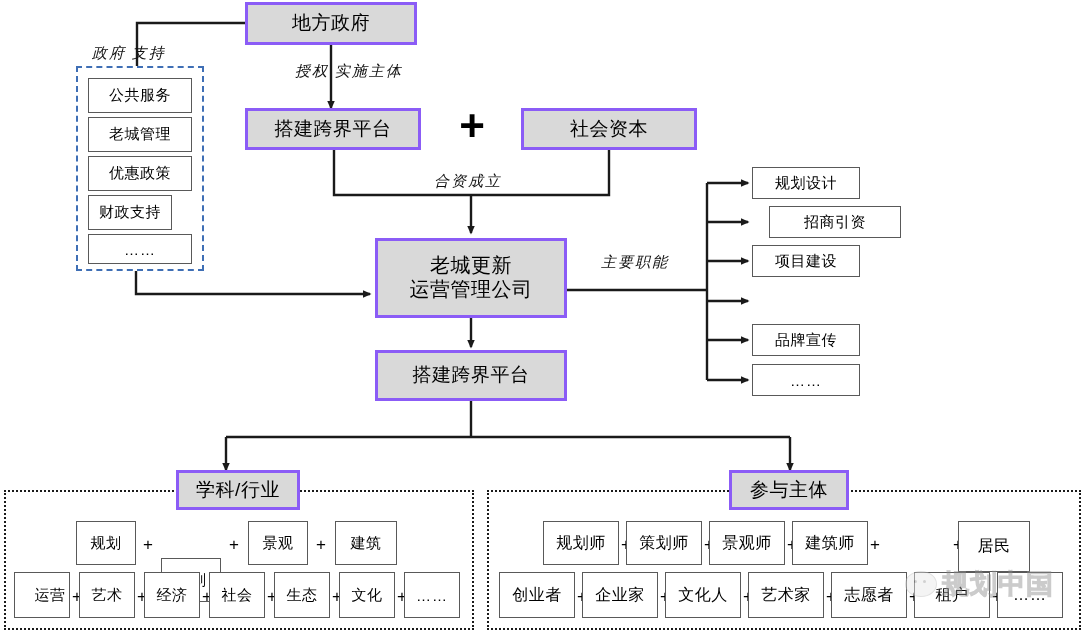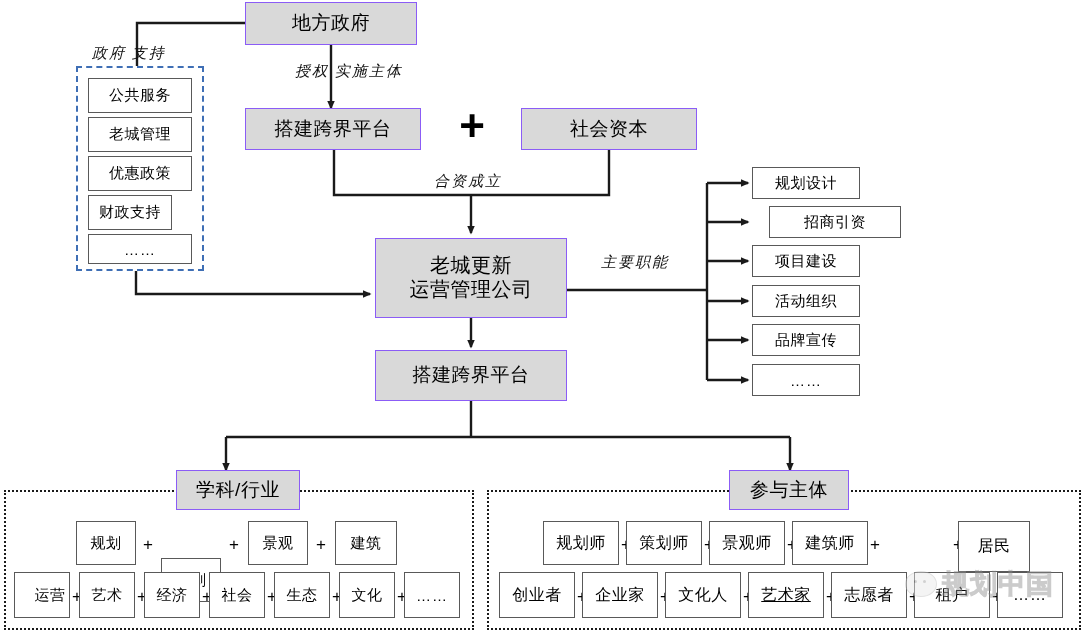--- a/index.html
+++ b/index.html
@@ -4,21 +4,21 @@
 <style>
   html,body{margin:0;padding:0;background:#ffffff;}
   body{width:1085px;height:635px;position:relative;overflow:hidden;
        font-family:"Liberation Sans","DejaVu Sans",sans-serif;color:#000;}
   #stage{position:absolute;left:0;top:0;width:1085px;height:635px;}
 
   
   .abs{position:absolute;box-sizing:border-box;}
 
   
-  .gbox{background:#d9d9d9;border:1px solid #8b5cf6;display:flex;
+  .gbox{background:#d9d9d9;border:3px solid #8b5cf6;display:flex;
         align-items:center;justify-content:center;text-align:center;
         font-size:19px;line-height:1.18;color:#000;letter-spacing:.5px;}
   .gbox.two{font-size:20px;}
 
   
   .wbox{background:#ffffff;border:1px solid #595959;display:flex;
         align-items:center;justify-content:center;text-align:center;
         font-size:15px;color:#000;letter-spacing:.5px;}
   .wbox.small{font-size:16px;}
   .dots{letter-spacing:1px;}
@@ -120,21 +120,20 @@
     <span>运营管理公司</span>
   </div>
 
   <div class="abs kai" style="left:601px;top:253px;">主要职能</div>
 
   <div class="abs gbox" style="left:375px;top:350px;width:192px;height:51px;">搭建跨界平台</div>
 
   <div class="abs wbox" style="left:752px;top:167px;width:108px;height:32px;">规划设计</div>
   <div class="abs wbox" style="left:752px;top:206px;width:132px;height:32px;margin-left:17px;">招商引资</div>
   <div class="abs wbox" style="left:752px;top:245px;width:108px;height:32px;">项目建设</div>
-  <div class="abs wbox" style="left:752px;top:285px;width:108px;height:32px;">活动组织</div>
   <div class="abs wbox" style="left:752px;top:324px;width:108px;height:32px;">品牌宣传</div>
   <div class="abs wbox dots" style="left:752px;top:364px;width:108px;height:32px;">……</div>
 
   <div class="abs dotbox" style="left:4px;top:490px;width:470px;height:140px;"></div>
 
   <div class="abs gbox" style="left:176px;top:470px;width:124px;height:40px;">学科/行业</div>
 
   <div class="abs wbox" style="left:76px;top:521px;width:60px;height:44px;">规划</div>
   <div class="abs plussm" style="left:140px;top:536px;width:16px;text-align:center;">+</div>
   <div class="abs wbox" style="left:161px;top:512px;width:60px;height:44px;margin-top:46px;">策划</div>
@@ -171,21 +170,21 @@
   <div class="abs plussm" style="left:868px;top:536px;width:14px;text-align:center;">+</div>
   <div class="abs plussm" style="left:951px;top:536px;width:14px;text-align:center;">+</div>
   <div class="abs wbox small" style="left:958px;top:521px;width:72px;height:51px;">居民</div>
 
   <div class="abs wbox small" style="left:499px;top:572px;width:76px;height:46px;">创业者</div>
   <div class="abs plussm" style="left:575px;top:588px;width:14px;text-align:center;">+</div>
   <div class="abs wbox small" style="left:582px;top:572px;width:76px;height:46px;">企业家</div>
   <div class="abs plussm" style="left:658px;top:588px;width:14px;text-align:center;">+</div>
   <div class="abs wbox small" style="left:665px;top:572px;width:76px;height:46px;">文化人</div>
   <div class="abs plussm" style="left:741px;top:588px;width:14px;text-align:center;">+</div>
-  <div class="abs wbox small" style="left:748px;top:572px;width:76px;height:46px;text-decoration:underline;">艺术家</div>
+  <div class="abs wbox small" style="left:748px;top:572px;width:76px;height:46px;">艺术家</div>
   <div class="abs plussm" style="left:824px;top:588px;width:14px;text-align:center;">+</div>
   <div class="abs wbox small" style="left:831px;top:572px;width:76px;height:46px;">志愿者</div>
   <div class="abs plussm" style="left:907px;top:588px;width:14px;text-align:center;">+</div>
   <div class="abs wbox small" style="left:914px;top:572px;width:76px;height:46px;">租户</div>
   <div class="abs plussm" style="left:990px;top:588px;width:14px;text-align:center;">+</div>
   <div class="abs wbox small dots" style="left:997px;top:572px;width:66px;height:46px;">……</div>
 
   <div id="wm">
     <span class="wmic"></span>
     <span class="wmtxt">规划中国</span>

